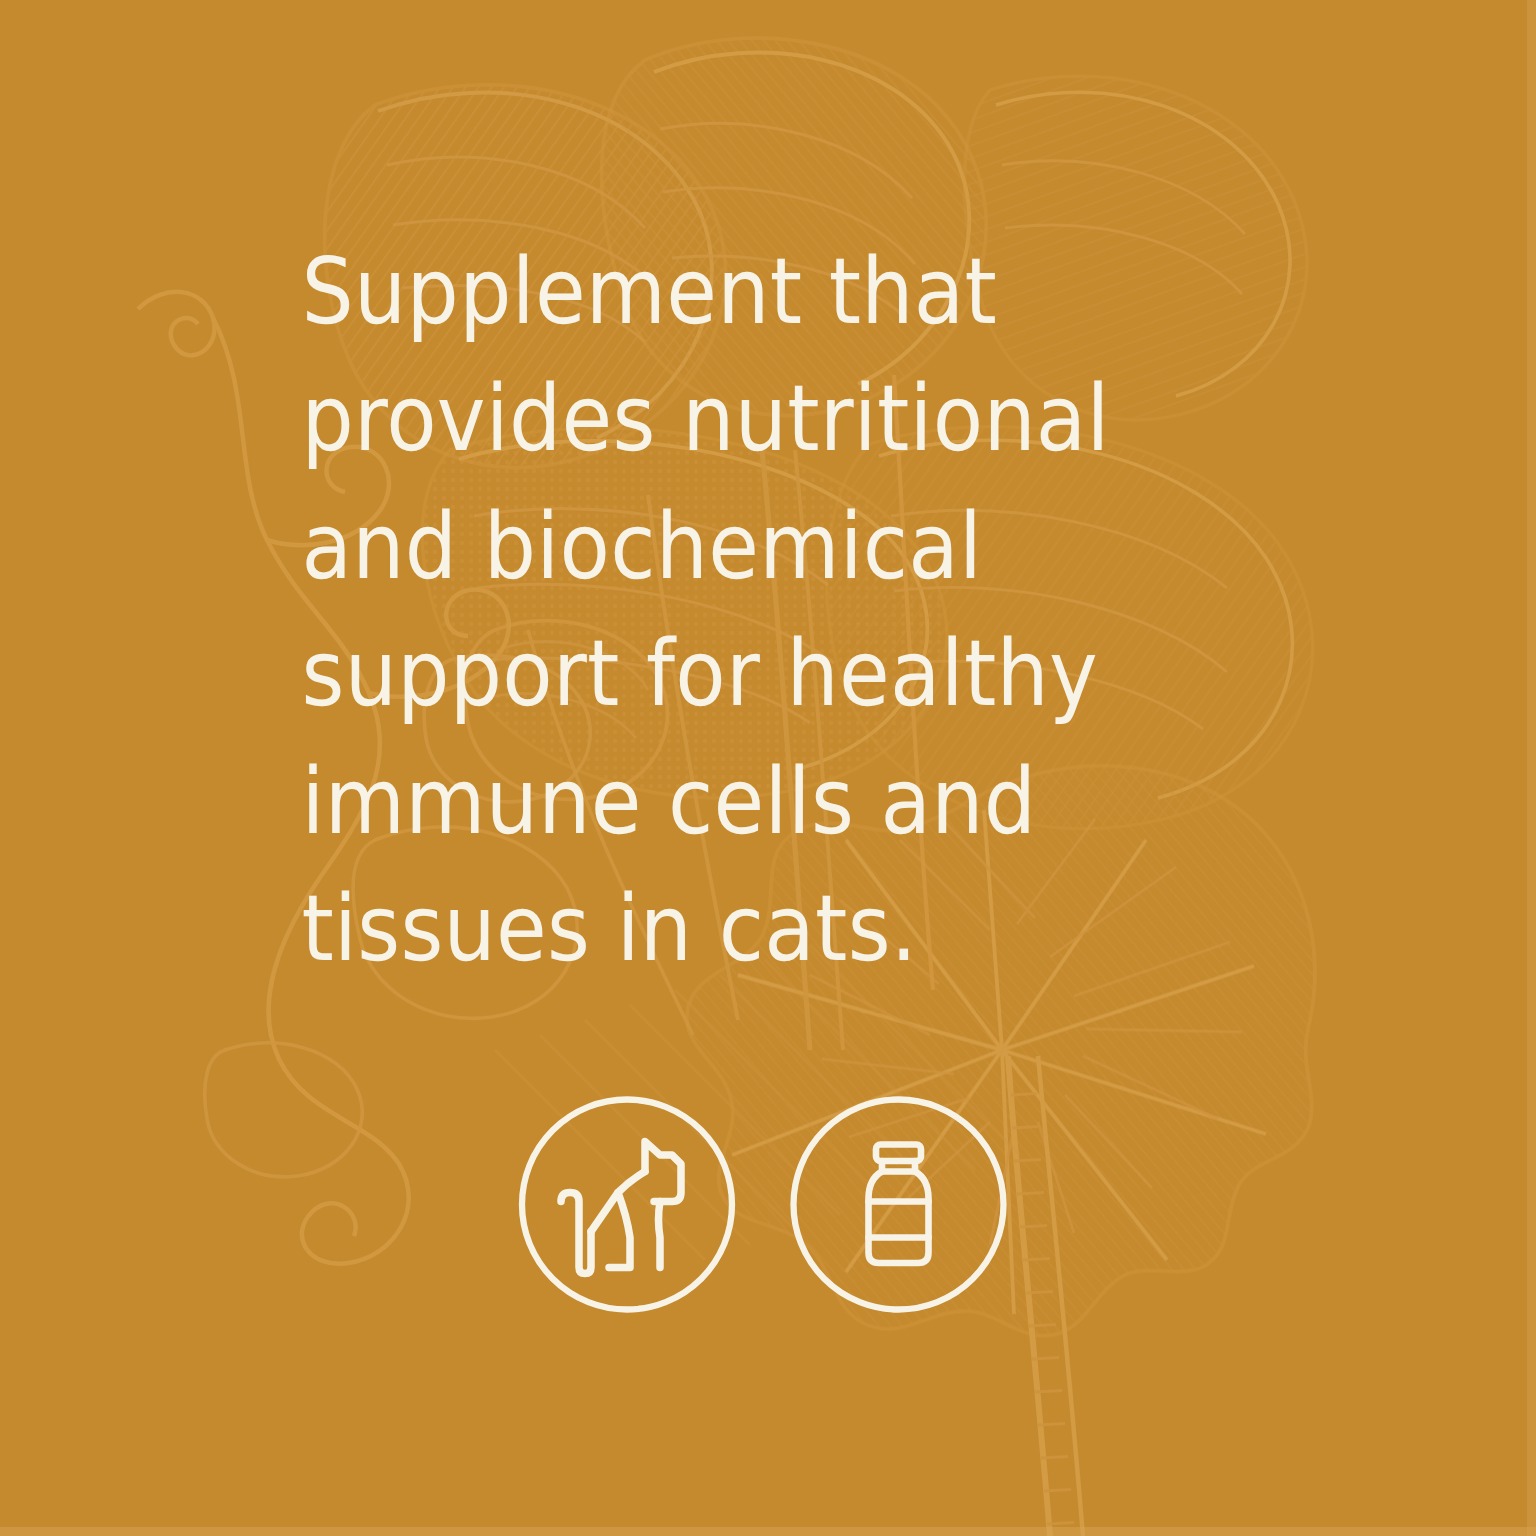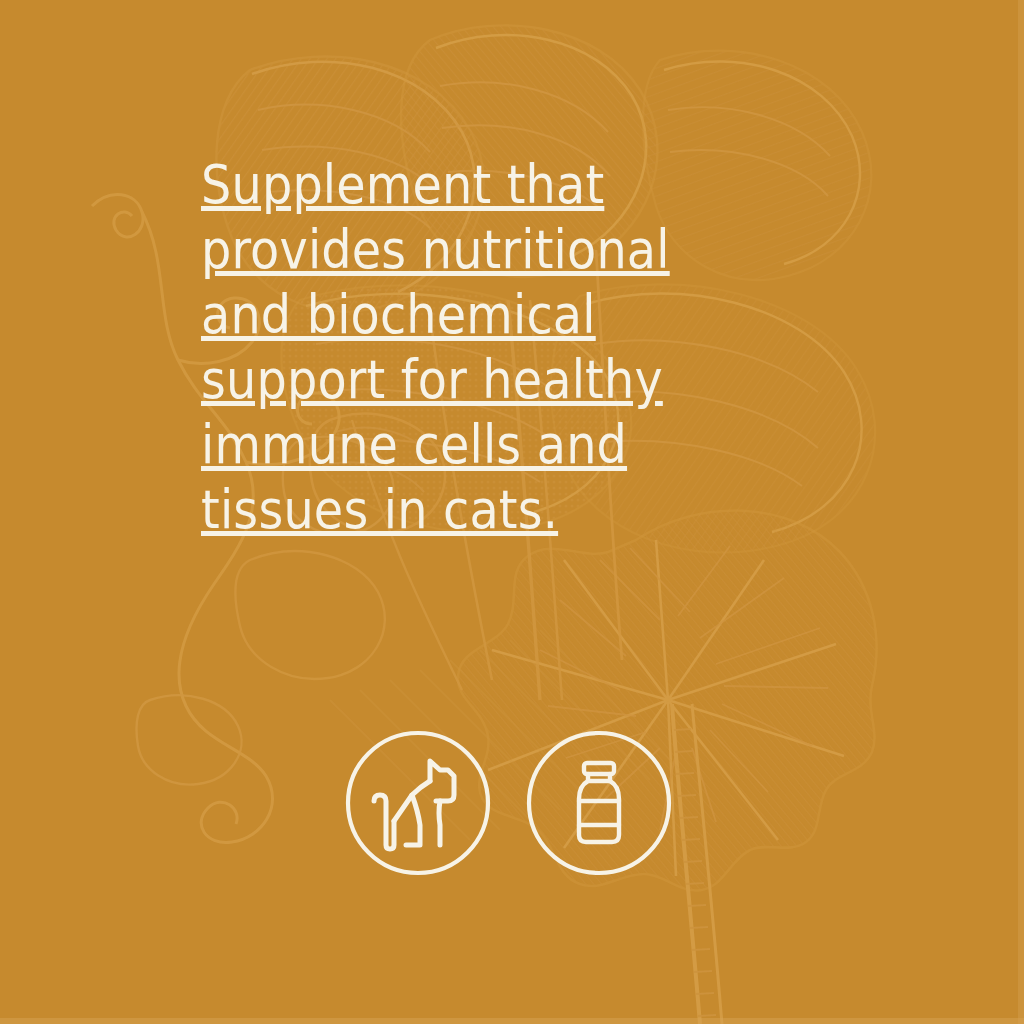--- a/index.html
+++ b/index.html
@@ -32,27 +32,26 @@
   }
 
   
   .headline {
     position: absolute;
     left: 201px;
     top: 152px;
     width: 700px;
     margin: 0;
     font-family: "DejaVu Sans Condensed", "Liberation Sans Narrow", "DejaVu Sans", sans-serif;
-    font-size: 53px;
+    font-size: 61px;
     font-weight: 400;
-    line-height: 65px;
+    line-height: 85px;
     letter-spacing: 0.2px;
     color: #F7F3E7;
     white-space: pre-line;
-    text-decoration: underline;
   }
 
   
   .icon-row {
     position: absolute;
     left: 344px;
     top: 729px;
     display: flex;
     gap: 33px;
   }

